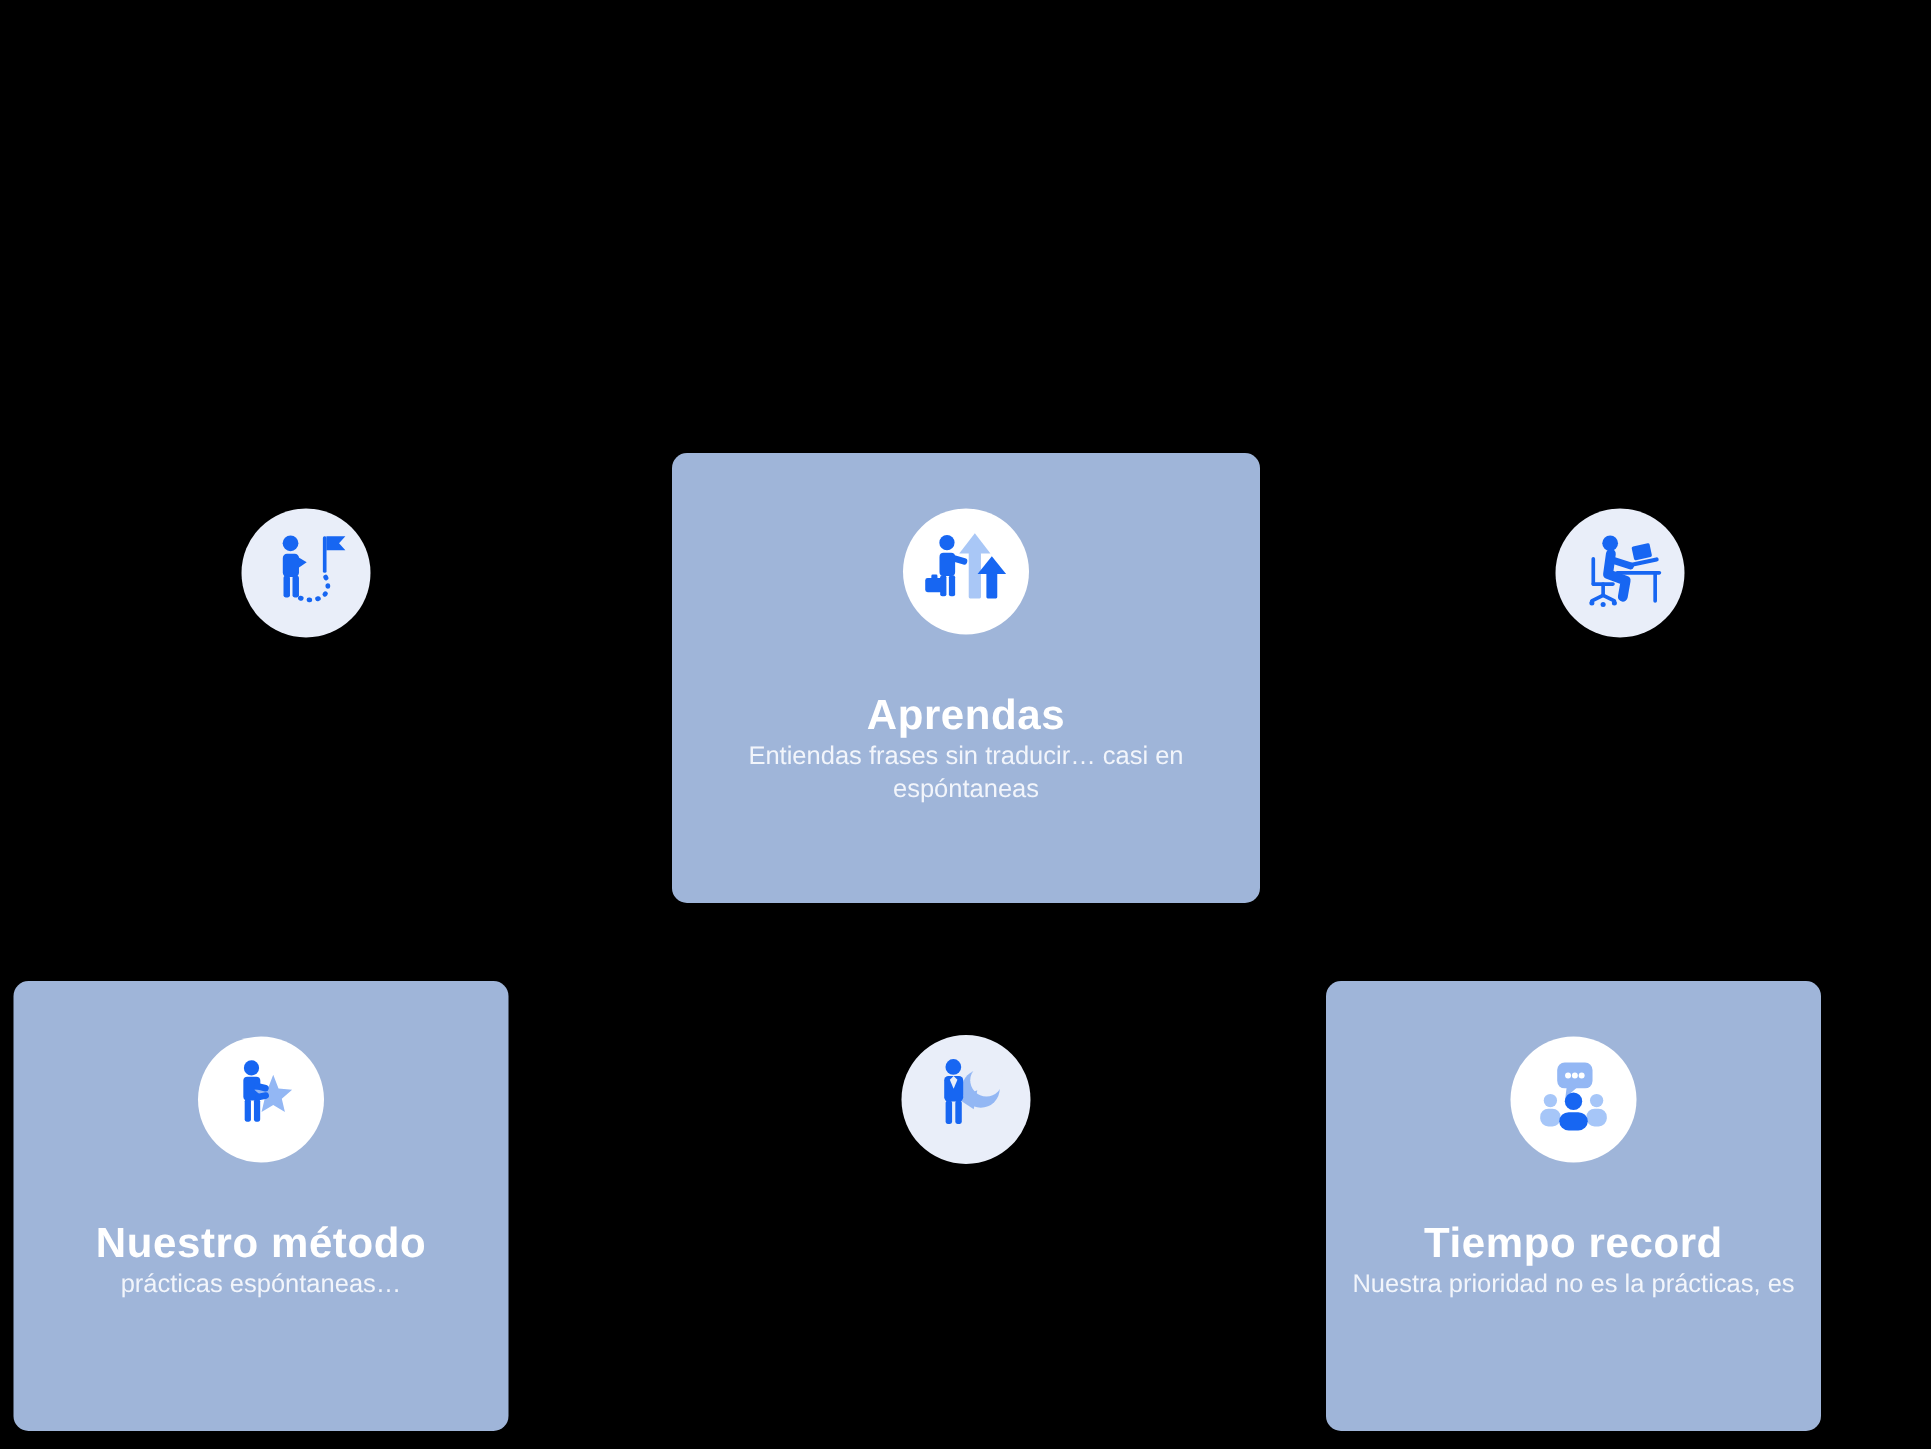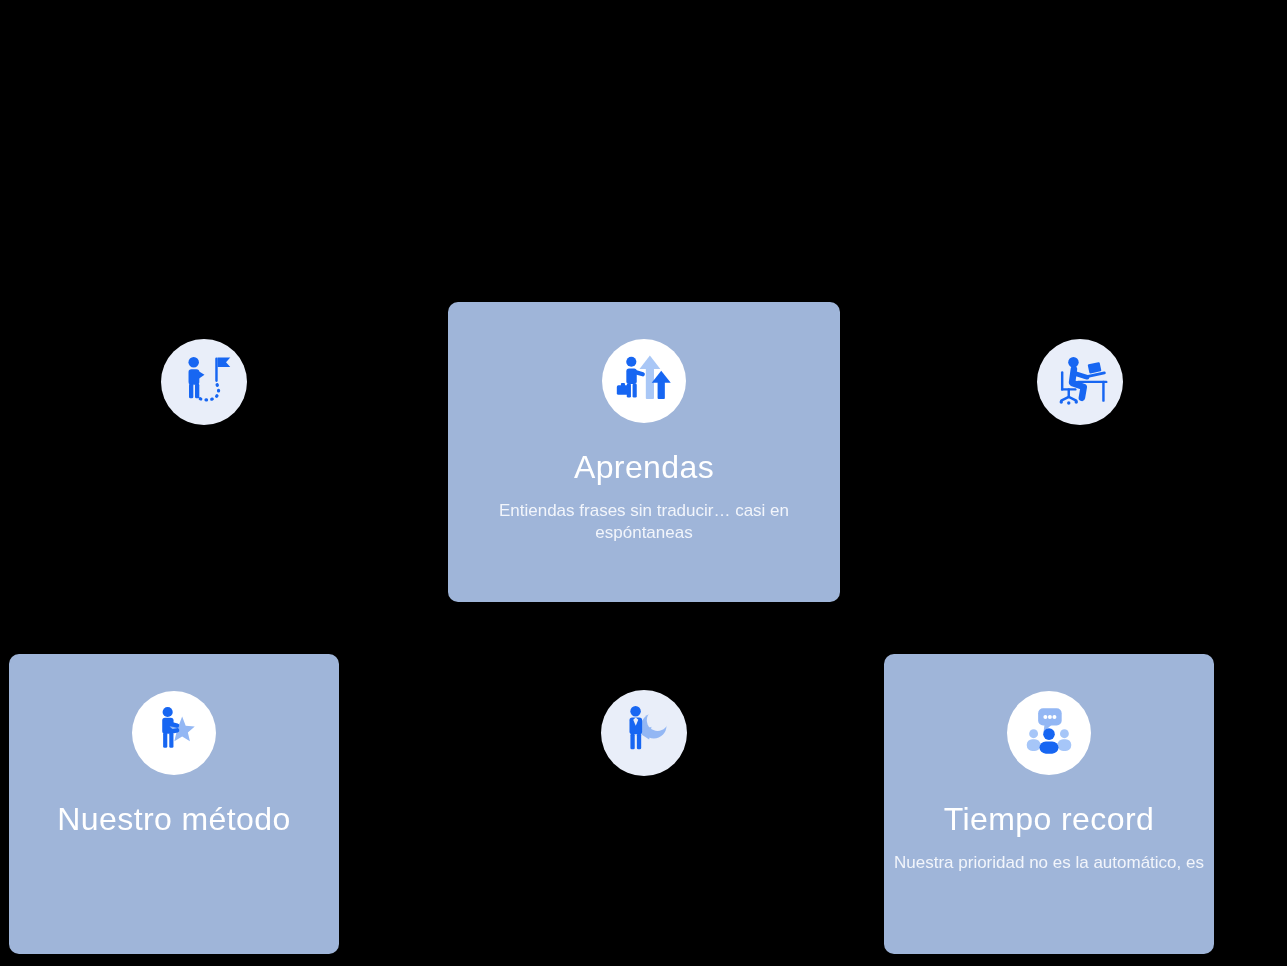--- a/index.html
+++ b/index.html
@@ -41,29 +41,28 @@
     border-radius: 50%;
     background: #FFFFFF;
     display: flex;
     align-items: center;
     justify-content: center;
     flex: 0 0 auto;
   }
   .card-icon-circle svg { width: 58px; height: 58px; }
 
   .card-title {
-    margin-top: 28px;
-    font-size: 32px;
+    margin-top: 38px;
+    font-size: 28px;
     line-height: 32px;
-    font-weight: 400;
+    font-weight: 700;
     color: #FFFFFF;
     letter-spacing: 0.4px;
   }
   .card-body {
-    margin-top: 17px;
     font-size: 17px;
     line-height: 21.5px;
     color: #F2F5FB;
     font-weight: 400;
   }
   .card-body .body-line { display: block; }
 
   
   .standalone-icon {
     position: absolute;
@@ -170,20 +169,21 @@
           <polygon fill="#93B7F4" points="41,16 44.9,26.2 54.9,27 47.3,33.6 49.6,43.4 41,38.2 32.4,43.4 34.7,33.6 27.1,27 37.1,26.2"></polygon>
           <g fill="#1766F2">
             <rect x="27.5" y="21.5" width="11" height="4.8" rx="2.2" transform="rotate(14 27.5 21.5)"></rect>
             <rect x="27.5" y="30.5" width="10" height="4.8" rx="2.2" transform="rotate(-12 27.5 30.5)"></rect>
           </g>
         </svg>
       </span>
     </div>
     <div class="card-title">Nuestro método</div>
     <div class="card-body">
+      <span class="body-line">prácticas espóntaneas…</span>
     </div>
   </div>
 
   <div class="standalone-icon icon-return">
     <span>
       <svg viewBox="0 0 64 64" xmlns="http://www.w3.org/2000/svg">
         <circle cx="42.5" cy="26.5" r="13.5" fill="#93B7F4"></circle>
         <circle cx="46.5" cy="20.5" r="11.5" fill="#E9EEF9"></circle>
         <polygon points="26,33.5 40,27.5 37.5,41" fill="#93B7F4"></polygon>
         <g fill="#1766F2">
@@ -218,17 +218,17 @@
           </g>
           <g fill="#1766F2">
             <circle cx="32" cy="35.5" r="6.4"></circle>
             <rect x="21.5" y="43.5" width="21" height="13.5" rx="7"></rect>
           </g>
         </svg>
       </span>
     </div>
     <div class="card-title">Tiempo record</div>
     <div class="card-body">
-      <span class="body-line">Nuestra prioridad no es la automático, es</span>
+      <span class="body-line">Nuestra prioridad no es la prácticas, es</span>
     </div>
   </div>
 
 </div>
 
 </body></html>

